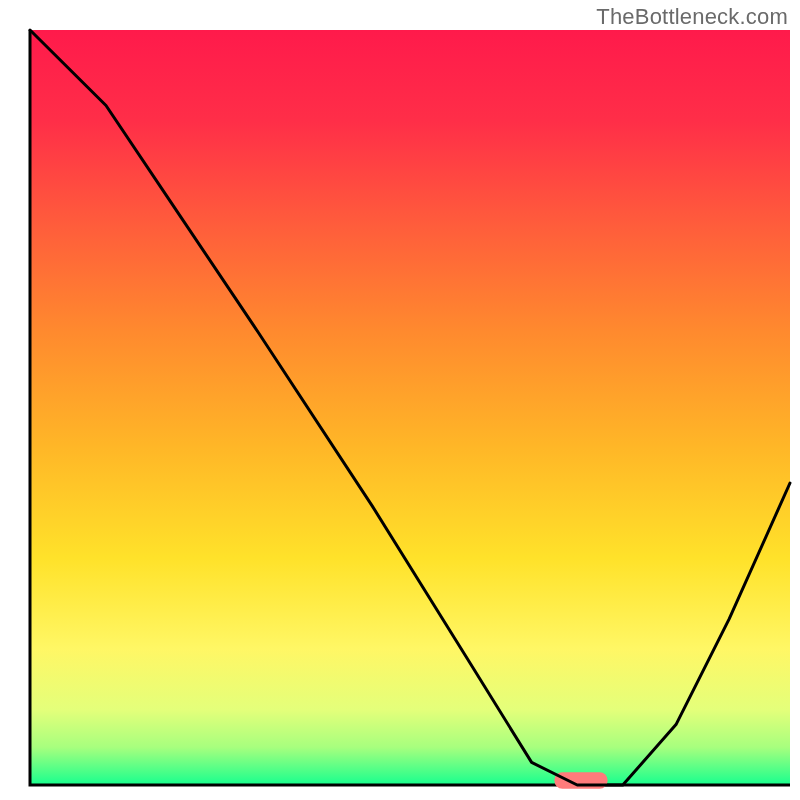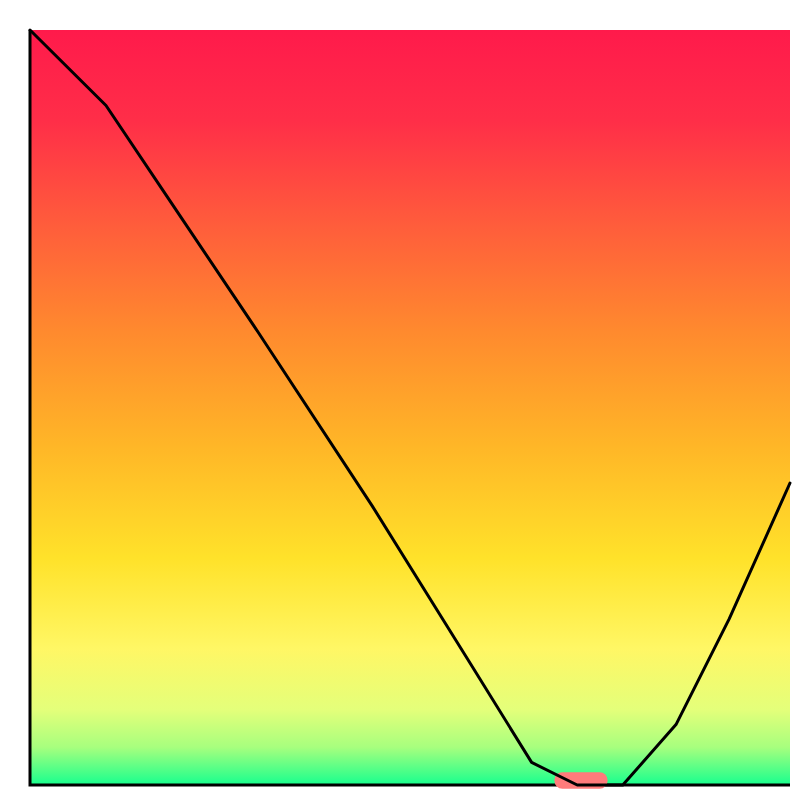--- a/index.html
+++ b/index.html
@@ -28,20 +28,21 @@
   }
   svg {
     display: block;
   }
 </style>
 </head>
 <body>
 
 <div class="canvas">
 
+  <div class="watermark">TheBottleneck.com</div>
 
   <svg width="800" height="800" viewBox="0 0 800 800">
     <defs>
       <linearGradient id="bg-grad" x1="0" y1="0" x2="0" y2="1">
       <stop offset="0%" stop-color="#ff1a4b"></stop>
           <stop offset="12%" stop-color="#ff2e48"></stop>
           <stop offset="25%" stop-color="#ff5a3c"></stop>
           <stop offset="40%" stop-color="#ff8a2e"></stop>
           <stop offset="55.00000000000001%" stop-color="#ffb627"></stop>
           <stop offset="70%" stop-color="#ffe22a"></stop>

